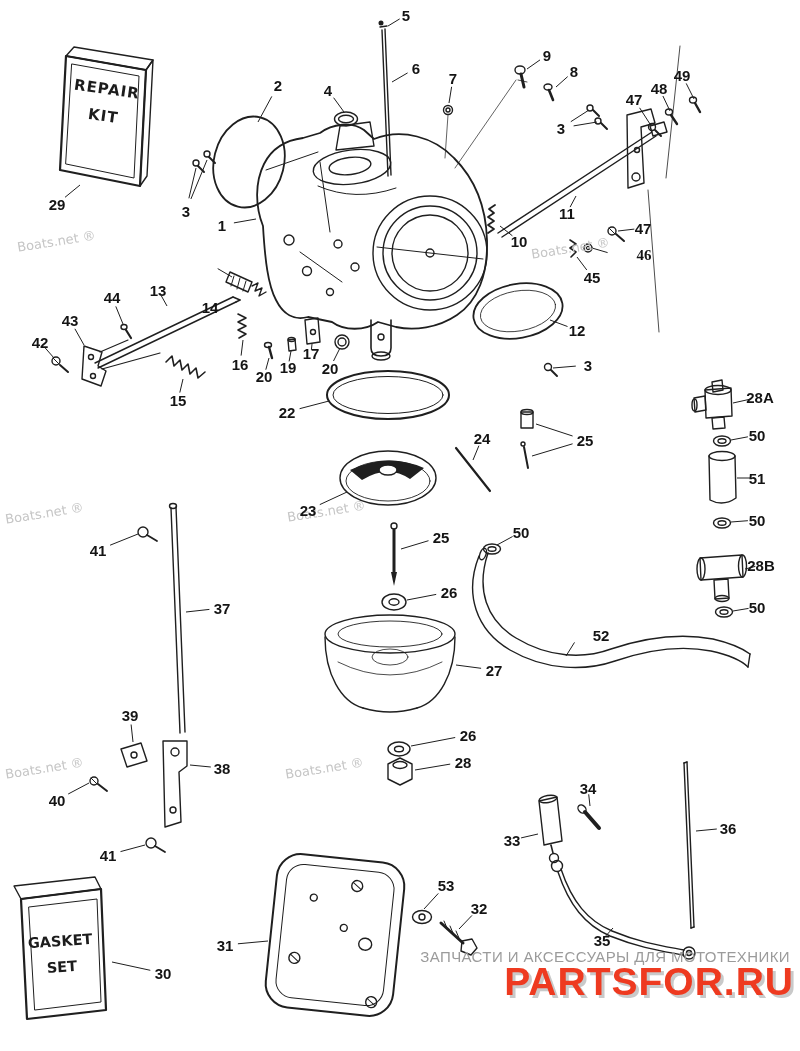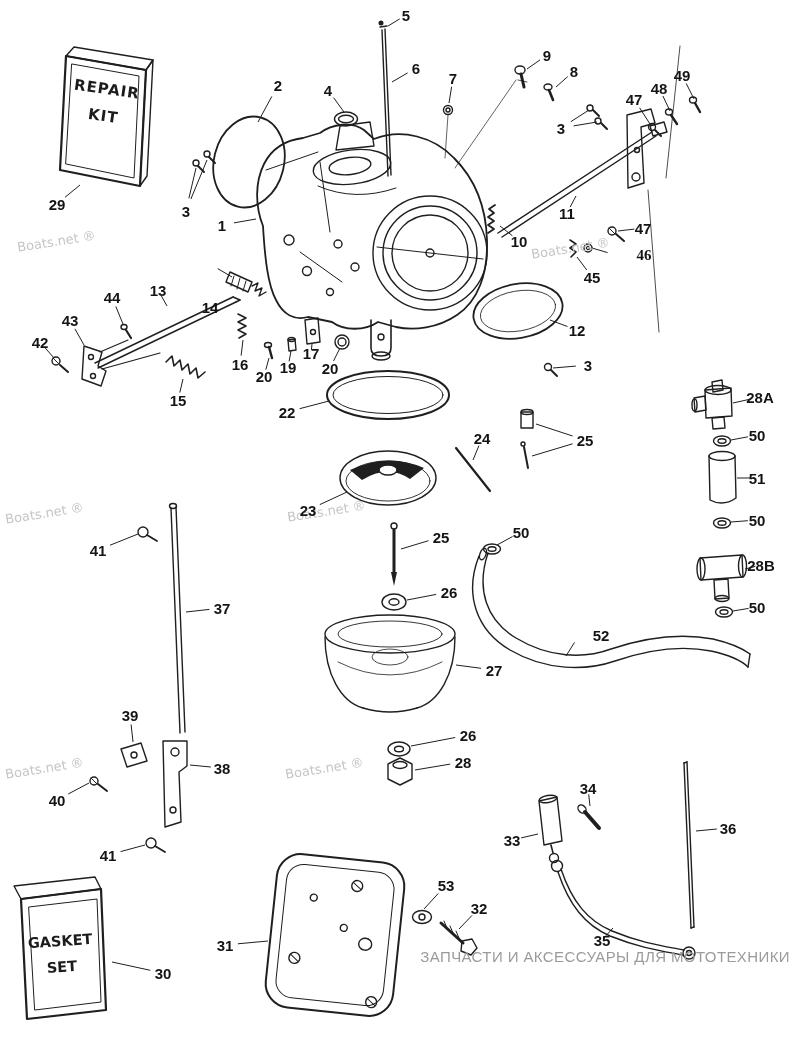--- a/index.html
+++ b/index.html
@@ -519,14 +519,15 @@
       <span class="callout" style="left: 602px; top: 940px;">35</span>
       <span class="callout" style="left: 163px; top: 973px;">30</span>
     </div>
 
 <div id="repair-label" class="kit-label">REPAIR
 KIT</div>
 <div id="gasket-label" class="kit-label">GASKET
 SET</div>
 
 <div class="tagline">ЗАПЧАСТИ И АКСЕССУАРЫ ДЛЯ МОТОТЕХНИКИ</div>
+<div class="logo" style="color: rgb(238, 58, 32);">PARTSFOR.RU</div>
 
 </div>
 
 </body></html>

